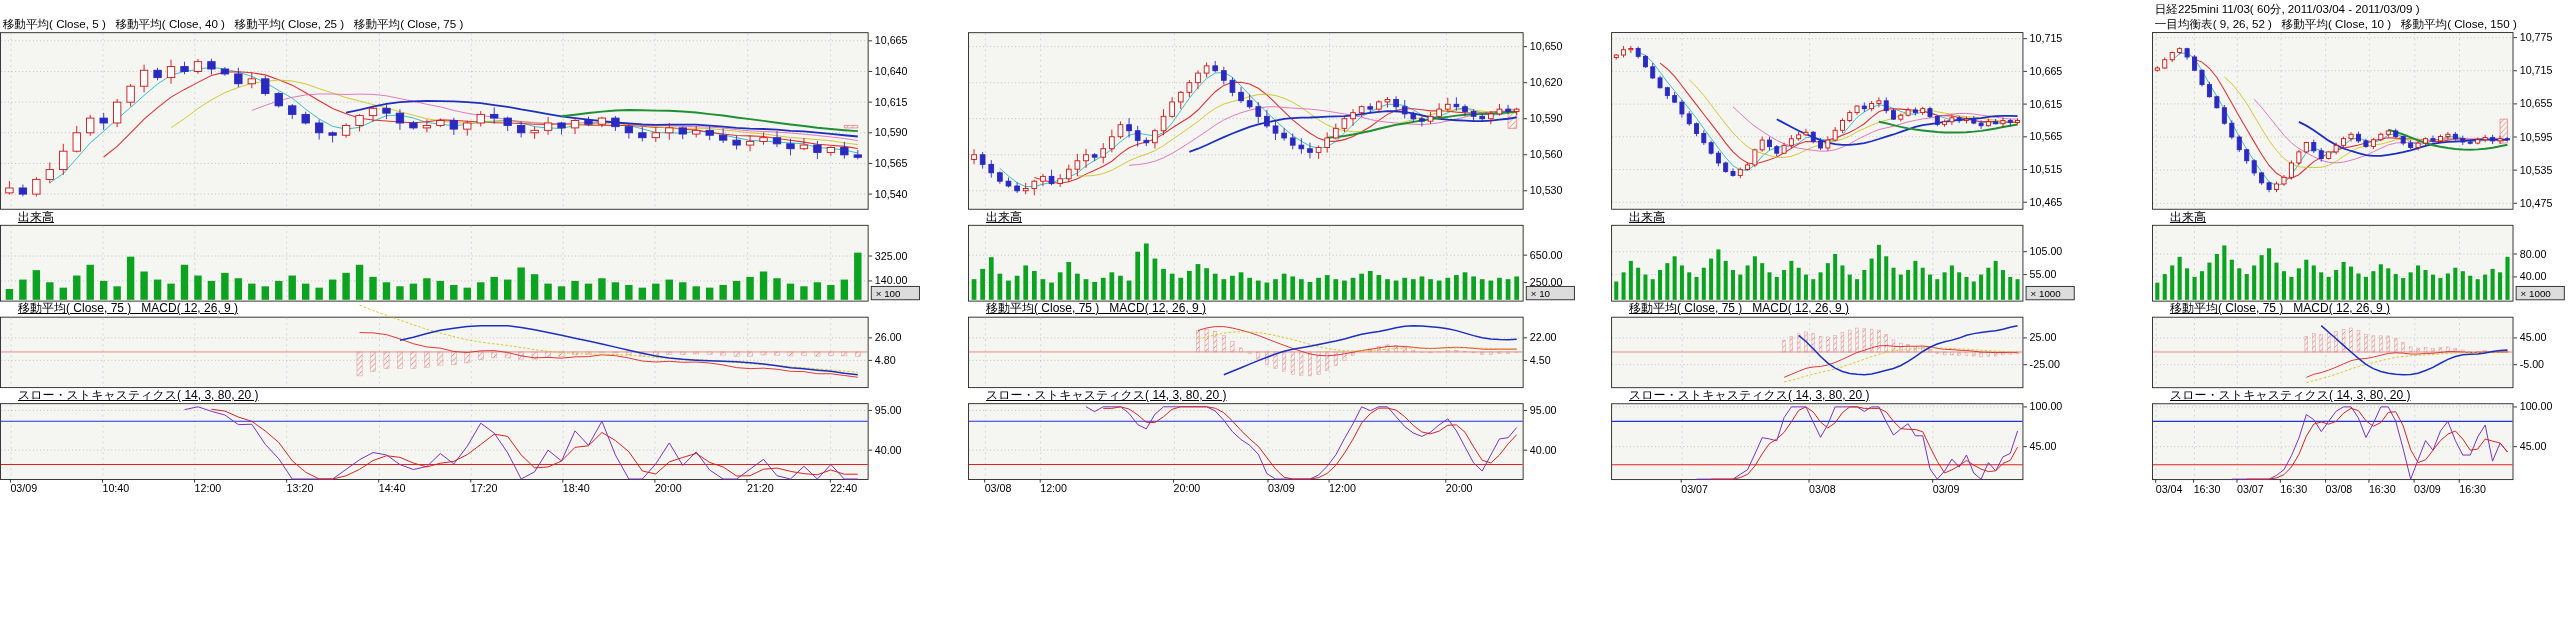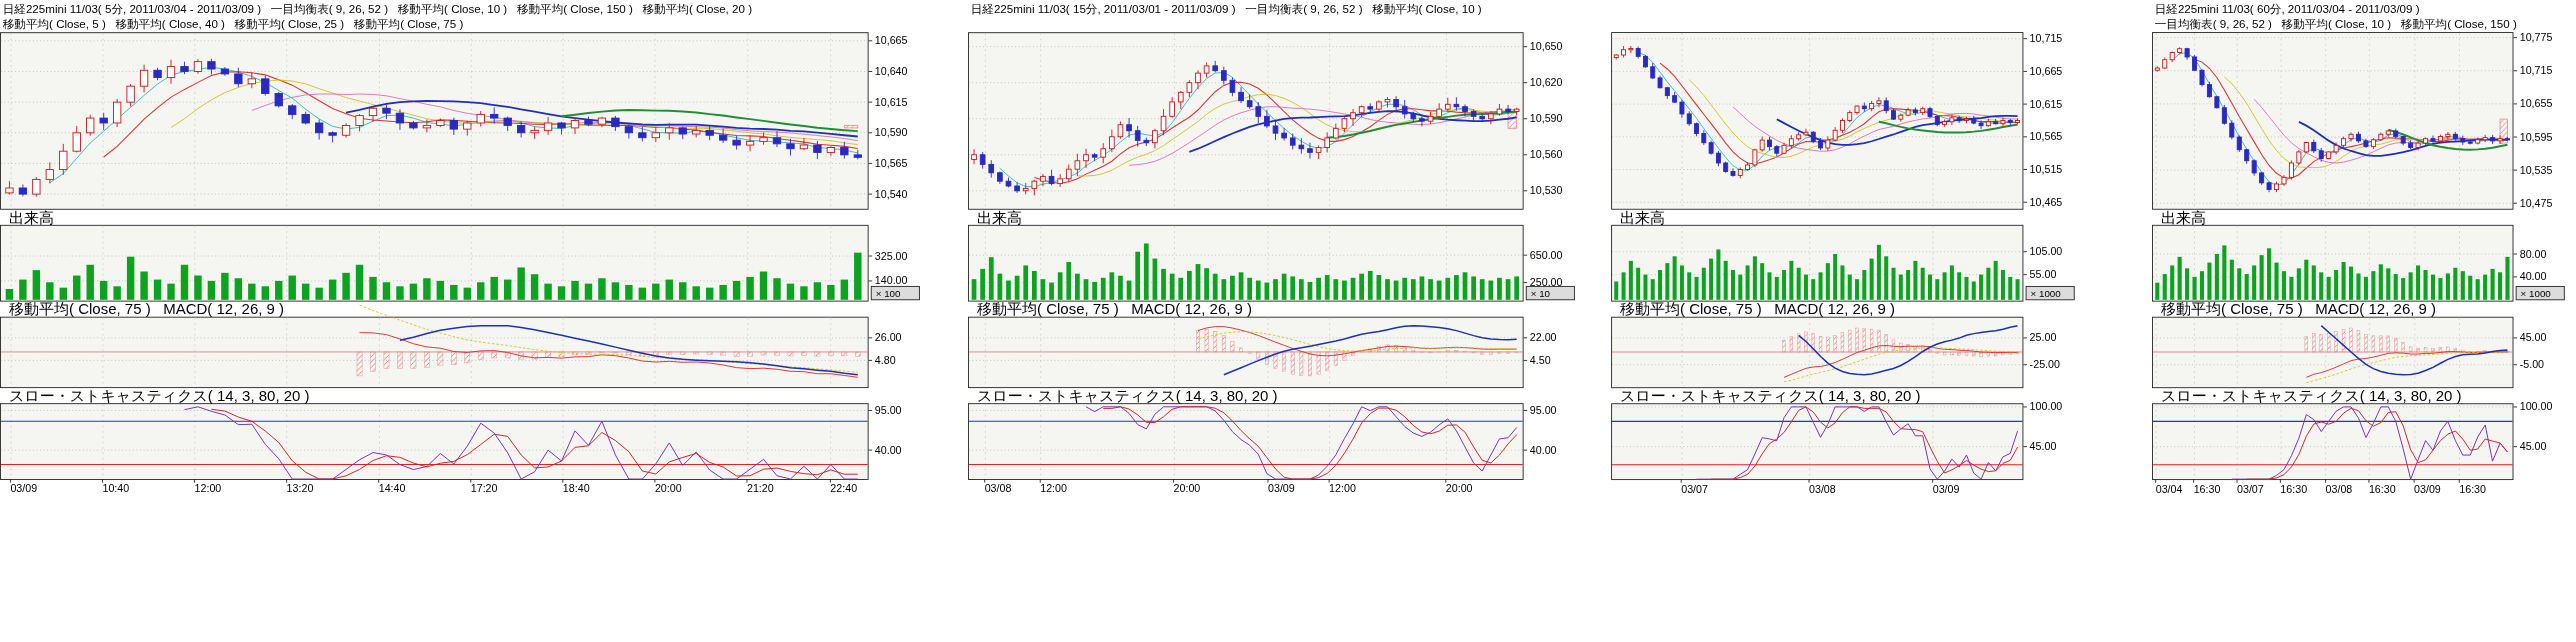--- a/index.html
+++ b/index.html
@@ -7,21 +7,21 @@
        font-family:"Liberation Sans","DejaVu Sans",sans-serif;}
   .panel{position:absolute;top:0;height:497px;overflow:hidden;background:#fff;}
   #p0{left:0;width:931px}
   #p1{left:968px;width:618px}
   #p2{left:1611px;width:475px}
   #p3{left:2152px;width:424px}
   .chart{position:absolute;left:0;top:0;}
   .hdr{position:absolute;left:2.7px;right:0;height:15px;font-size:11.6px;line-height:15px;
        color:#000;white-space:pre;overflow:hidden;}
   .h1{top:0.9px}.h2{top:16px}
-  .lbl{position:absolute;left:9px;font-size:15px;line-height:15px;color:#000;white-space:pre;}
+  .lbl{position:absolute;left:18px;font-size:12px;line-height:15px;color:#000;white-space:pre;text-decoration:underline;}
   .lv{top:210px}.lm{top:301px}.ls{top:388px}
 </style>
 </head>
 <body>
 
 <section class="panel" id="p0">
   <svg class="chart" width="931" height="497" viewBox="0 0 1044 557">
       <defs>
         <pattern id="hatch0" width="6" height="6" patternUnits="userSpaceOnUse">
           <path d="M0 6 L6 0 M-1 1 L1 -1 M5 7 L7 5" stroke="#e87b7b" stroke-width="1" fill="none"></path>
@@ -387,21 +387,20 @@
         <line x1="631.152" y1="537" x2="631.152" y2="541" stroke="#222222"></line>
         <text x="631.152" y="552" fill="#000">18:40</text>
         <line x1="734.396" y1="537" x2="734.396" y2="541" stroke="#222222"></line>
         <text x="734.396" y="552" fill="#000">20:00</text>
         <line x1="837.64" y1="537" x2="837.64" y2="541" stroke="#222222"></line>
         <text x="837.64" y="552" fill="#000">21:20</text>
         <line x1="931.144" y1="537" x2="931.144" y2="541" stroke="#222222"></line>
         <text x="931.144" y="552" fill="#000">22:40</text>
       </g>
     </svg>
-  <div class="hdr h1">日経225mini 11/03( 5分, 2011/03/04 - 2011/03/09 )   一目均衡表( 9, 26, 52 )   移動平均( Close, 10 )   移動平均( Close, 150 )   移動平均( Close, 20 )</div>
   <div class="hdr h2">移動平均( Close, 5 )   移動平均( Close, 40 )   移動平均( Close, 25 )   移動平均( Close, 75 )</div>
   <div class="lbl lv">出来高</div>
   <div class="lbl lm">移動平均( Close, 75 )   MACD( 12, 26, 9 )</div>
   <div class="lbl ls">スロー・ストキャスティクス( 14, 3, 80, 20 )</div>
 </section>
 
 <section class="panel" id="p1">
   <svg class="chart" width="618" height="497" viewBox="0 0 693 557">
       <defs>
         <pattern id="hatch1" width="6" height="6" patternUnits="userSpaceOnUse">
@@ -741,21 +740,20 @@
         <line x1="230.51" y1="537" x2="230.51" y2="541" stroke="#222222"></line>
         <text x="230.51" y="552" fill="#000">20:00</text>
         <line x1="336.42" y1="537" x2="336.42" y2="541" stroke="#222222"></line>
         <text x="336.42" y="552" fill="#000">03/09</text>
         <line x1="404.95" y1="537" x2="404.95" y2="541" stroke="#222222"></line>
         <text x="404.95" y="552" fill="#000">12:00</text>
         <line x1="535.78" y1="537" x2="535.78" y2="541" stroke="#222222"></line>
         <text x="535.78" y="552" fill="#000">20:00</text>
       </g>
     </svg>
-  <div class="hdr h1">日経225mini 11/03( 15分, 2011/03/01 - 2011/03/09 )   一目均衡表( 9, 26, 52 )   移動平均( Close, 10 )</div>
   <div class="lbl lv">出来高</div>
   <div class="lbl lm">移動平均( Close, 75 )   MACD( 12, 26, 9 )</div>
   <div class="lbl ls">スロー・ストキャスティクス( 14, 3, 80, 20 )</div>
 </section>
 
 <section class="panel" id="p2">
   <svg class="chart" width="475" height="497" viewBox="0 0 532 557">
       <defs>
         <pattern id="hatch2" width="6" height="6" patternUnits="userSpaceOnUse">
           <path d="M0 6 L6 0 M-1 1 L1 -1 M5 7 L7 5" stroke="#e87b7b" stroke-width="1" fill="none"></path>

